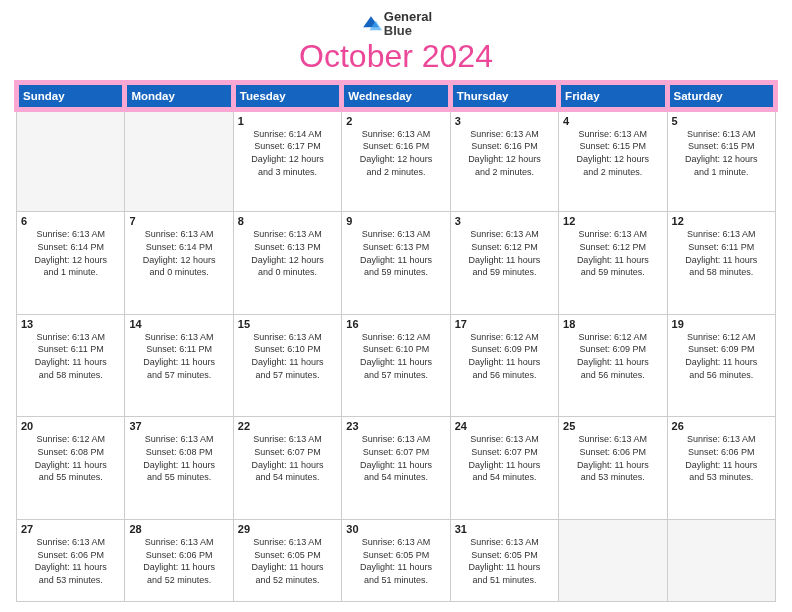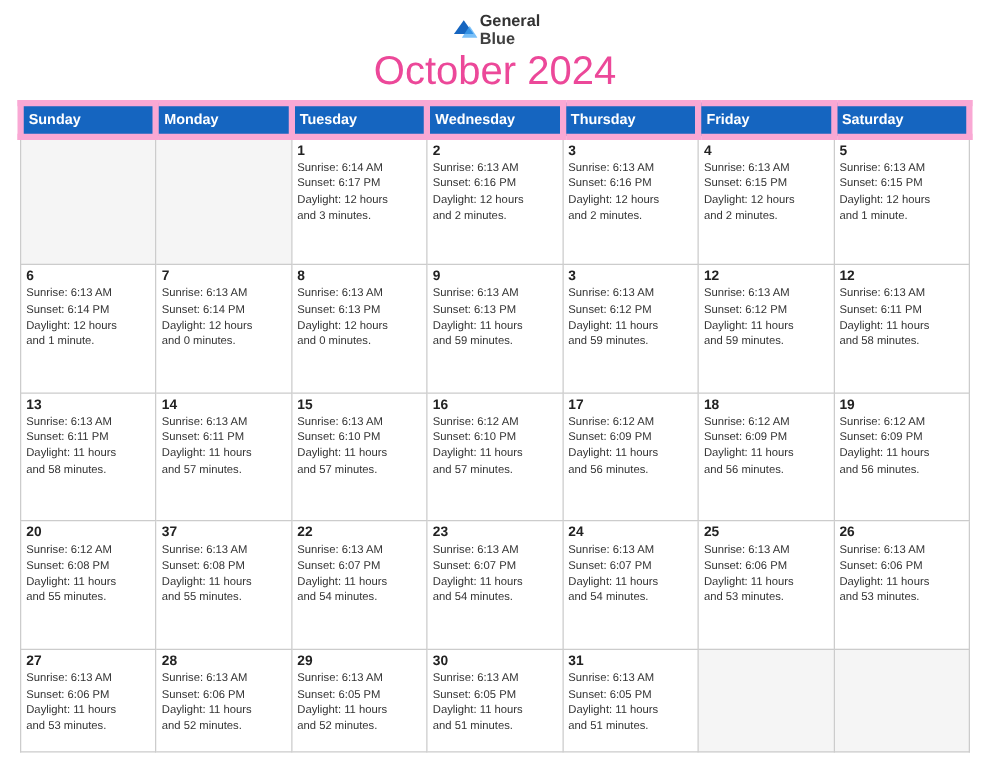--- a/index.html
+++ b/index.html
@@ -84,20 +84,21 @@
       font-size: 11px;
       font-weight: bold;
       color: #222;
       display: block;
       margin-bottom: 1px;
     }
     .day-info {
       font-size: 9px;
       color: #333;
       line-height: 1.4;
+      text-align: center;
     }
     .calendar tbody tr:last-child td {
       height: 70px;
     }
   </style>
 </head>
 <body>
 
 <div class="page">
   <div class="header">

